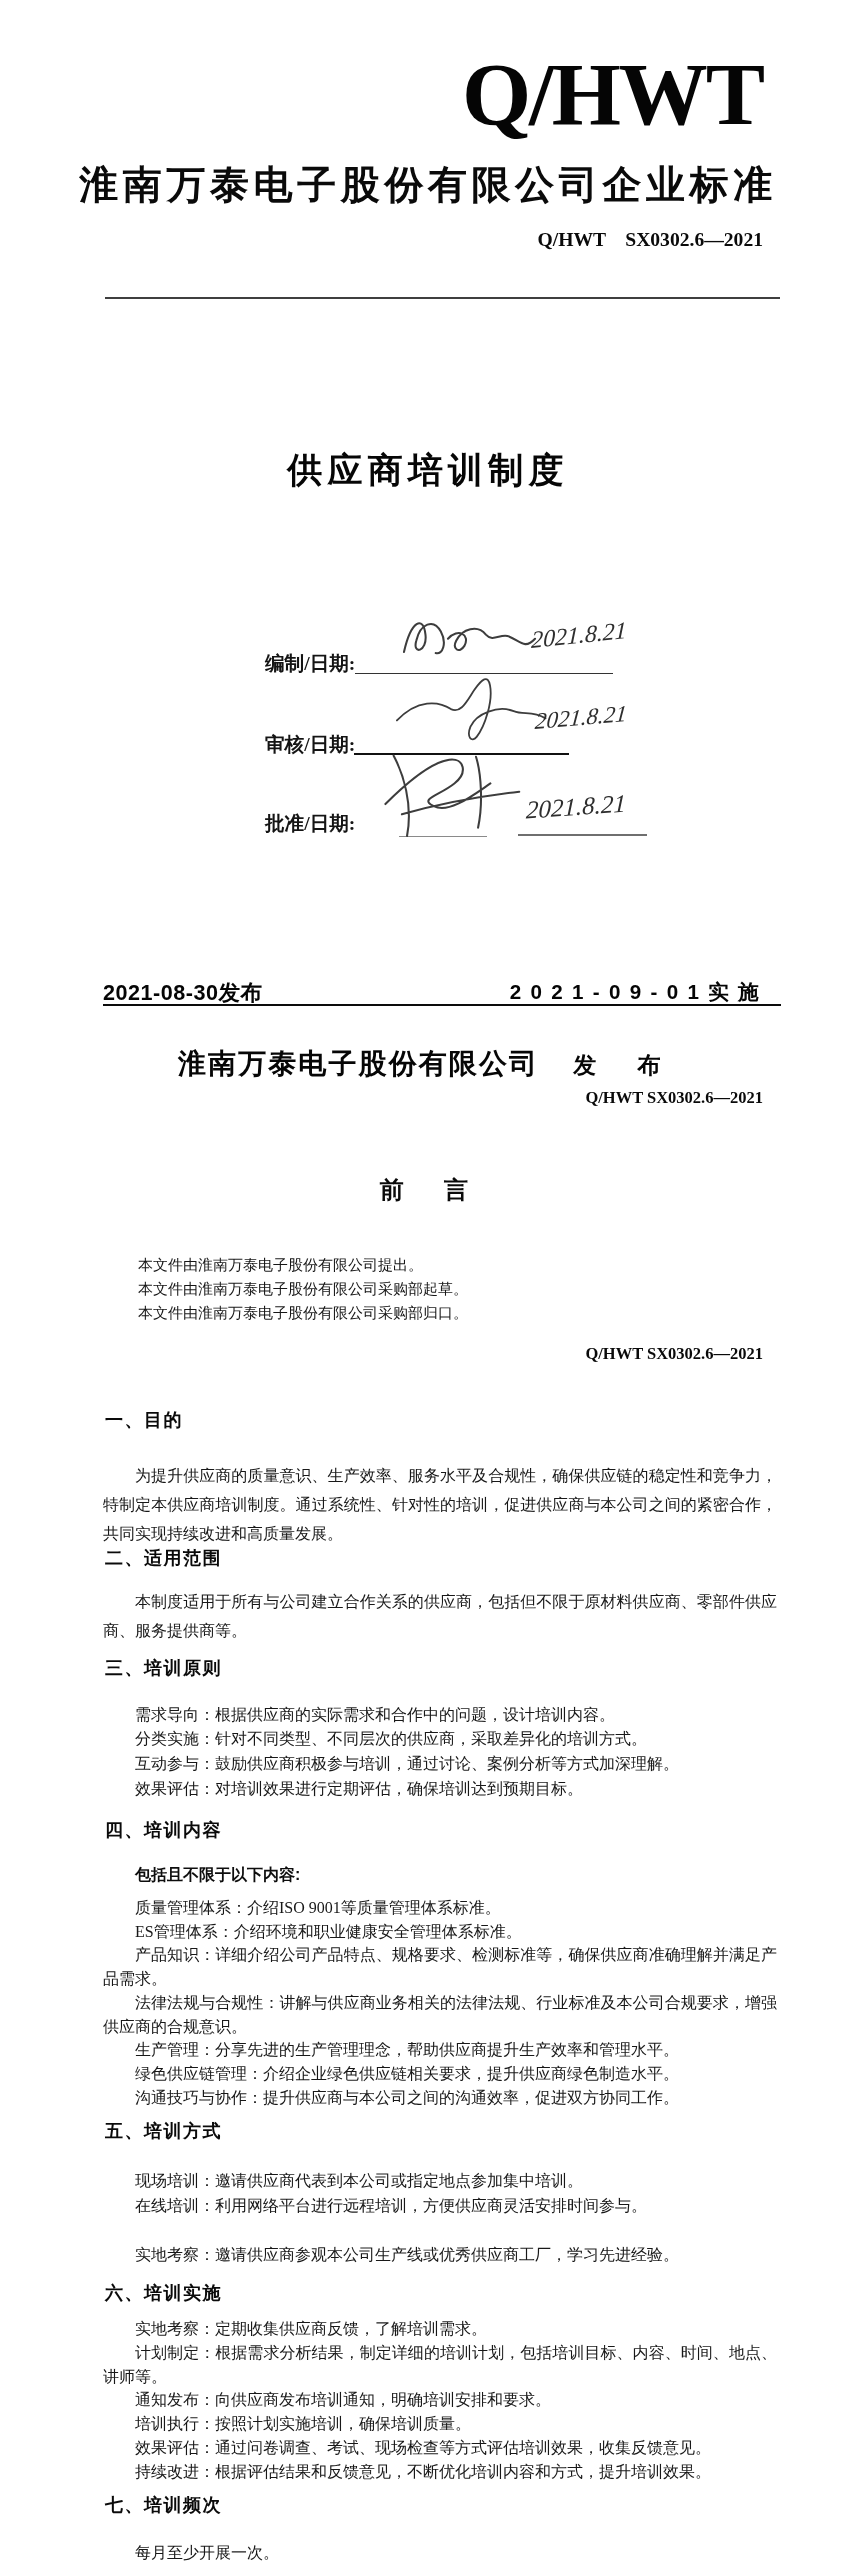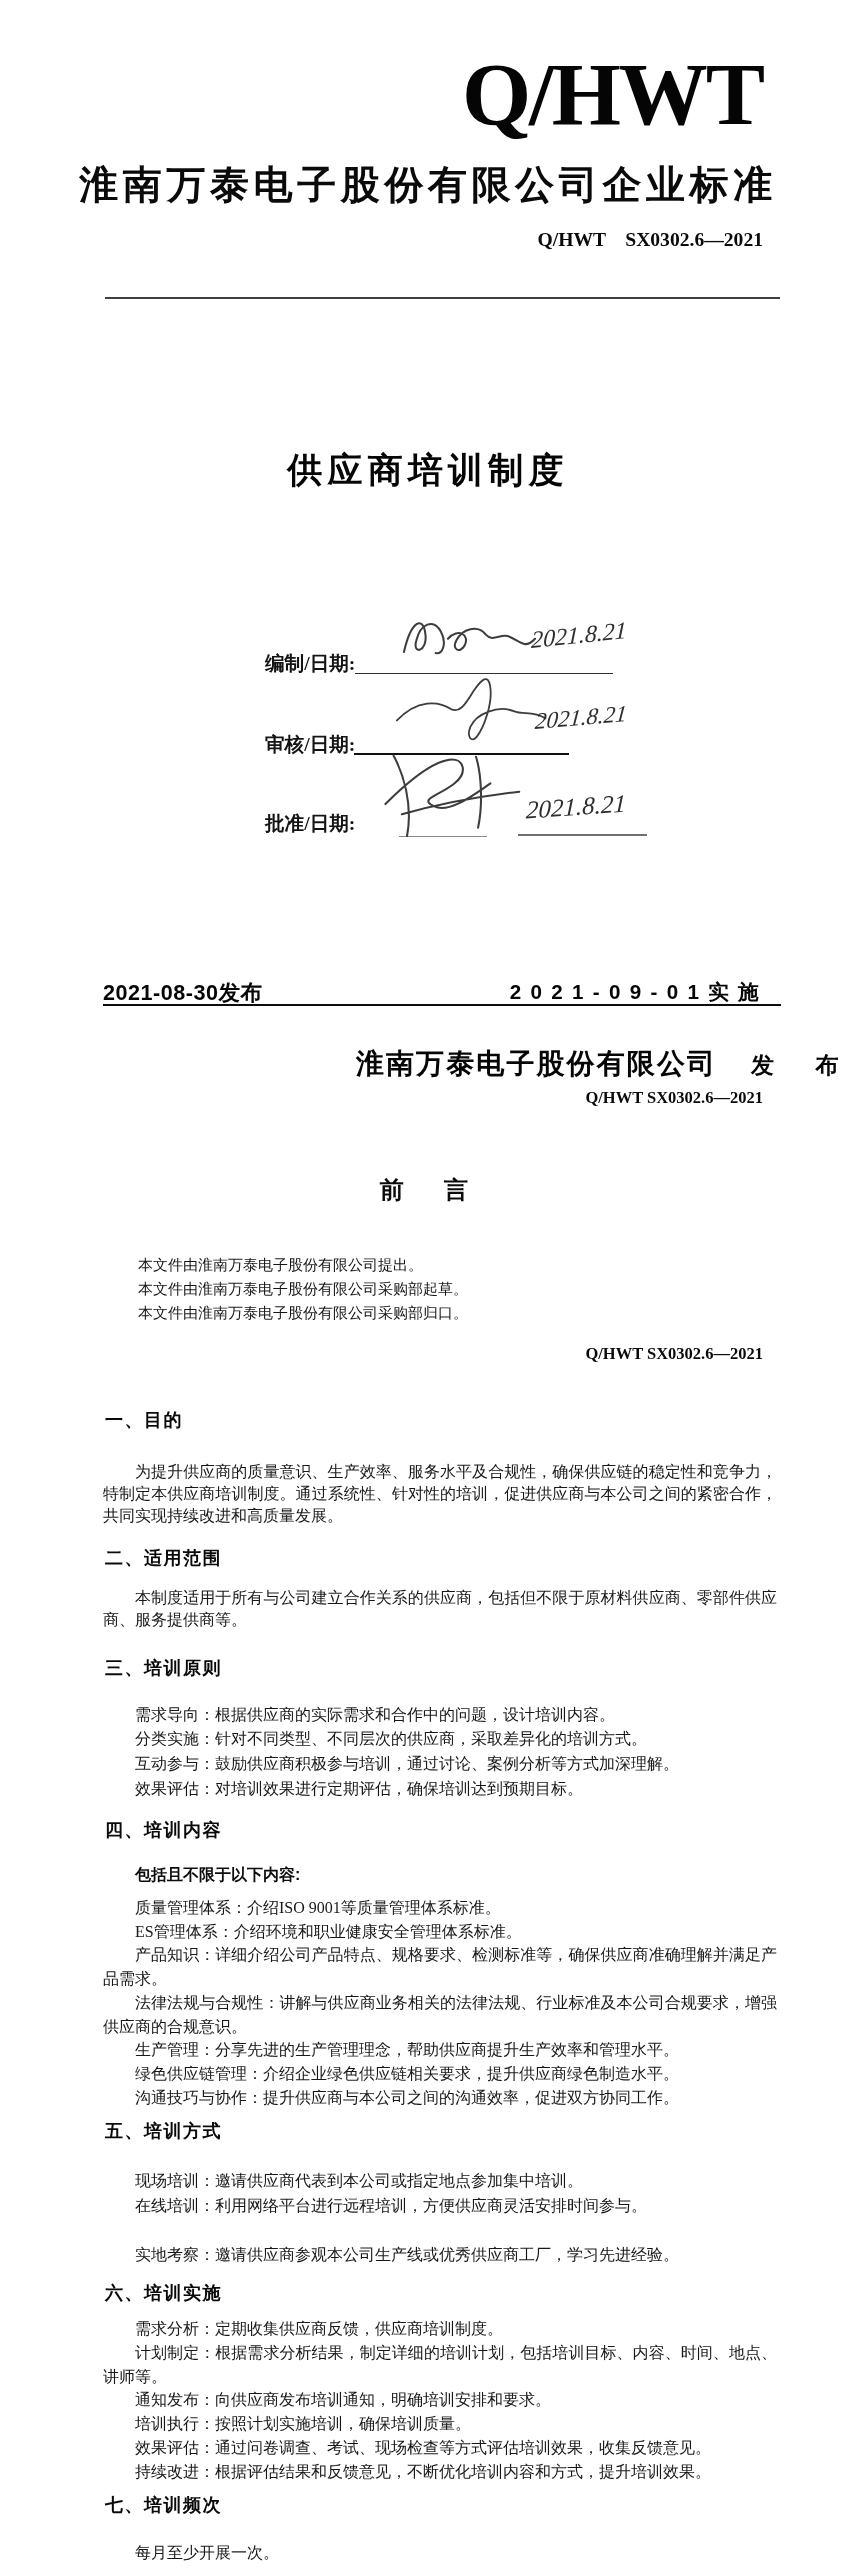--- a/index.html
+++ b/index.html
@@ -19,38 +19,38 @@
   .sig-label{left:265px;font-size:19.6px;font-weight:600;color:#141414;white-space:nowrap;
         font-family:"Liberation Serif",serif;}
   .sig-line{background:#333;}
   .sig-date{font-style:italic;color:#2e2e2e;white-space:nowrap;
         font-family:"Liberation Serif",serif;}
   .issue-date{left:103px;top:978px;font-family:"Liberation Sans",sans-serif;font-weight:bold;
         font-size:21.6px;letter-spacing:0.5px;color:#050505;white-space:nowrap;}
   .impl-date{right:88px;top:978px;font-family:"Liberation Sans",sans-serif;font-weight:bold;
         font-size:20.6px;letter-spacing:9.3px;color:#050505;white-space:nowrap;}
   .rule-release{left:103px;top:1004px;width:678px;height:2.1px;background:#0c0c0c;}
-  .publisher-row{left:0;right:0;top:1045px;display:flex;justify-content:flex-end;align-items:baseline;
+  .publisher-row{left:0;right:0;top:1045px;display:flex;justify-content:center;align-items:baseline;
         gap:34px;white-space:nowrap;}
   .publisher{font-family:"Liberation Sans",sans-serif;font-weight:bold;font-size:28px;
         letter-spacing:2.1px;color:#060606;}
   .publish-word{font-family:"Liberation Sans",sans-serif;font-weight:bold;font-size:23px;
         letter-spacing:17.5px;color:#060606;}
   
   .page-hdr{right:93px;font-family:"Liberation Serif",serif;font-weight:bold;font-size:16.5px;
         color:#0a0a0a;white-space:nowrap;}
   
   .foreword-title{left:0;right:0;top:1174px;text-align:center;font-family:"Liberation Sans",sans-serif;
         font-weight:bold;font-size:24px;letter-spacing:8.2px;color:#0a0a0a;}
   .foreword-body{left:138px;top:1253px;width:639px;font-size:15px;line-height:24px;color:#161616;}
   .foreword-body p{margin:0;}
   
   .h2{left:105px;font-family:"Liberation Sans",sans-serif;font-weight:bold;font-size:18px;
         letter-spacing:1.5px;color:#0a0a0a;white-space:nowrap;}
-  .body-par{left:103px;width:674px;font-size:16px;line-height:22px;text-align:justify;
+  .body-par{left:103px;width:674px;font-size:16px;line-height:29px;text-align:justify;
         text-indent:2em;color:#181818;}
   .lead{left:103px;width:674px;font-family:"Liberation Sans",sans-serif;font-weight:bold;
         font-size:16px;text-indent:2em;color:#0d0d0d;}
   .item{left:103px;width:674px;font-size:16px;line-height:24px;text-align:justify;
         text-indent:2em;color:#181818;}
   .sig-svg path{fill:none;stroke:#3d3d3d;stroke-linecap:round;stroke-linejoin:round;}
 </style>
 </head>
 <body>
 
@@ -125,21 +125,21 @@
   <div class="abs item" style="top:2038px;">生产管理：分享先进的生产管理理念，帮助供应商提升生产效率和管理水平。</div>
   <div class="abs item" style="top:2062px;">绿色供应链管理：介绍企业绿色供应链相关要求，提升供应商绿色制造水平。</div>
   <div class="abs item" style="top:2086px;">沟通技巧与协作：提升供应商与本公司之间的沟通效率，促进双方协同工作。</div>
 
   <div class="abs h2" style="top:2119px;">五、培训方式</div>
   <div class="abs item" style="top:2169px;">现场培训：邀请供应商代表到本公司或指定地点参加集中培训。</div>
   <div class="abs item" style="top:2194px;">在线培训：利用网络平台进行远程培训，方便供应商灵活安排时间参与。</div>
   <div class="abs item" style="top:2243px;">实地考察：邀请供应商参观本公司生产线或优秀供应商工厂，学习先进经验。</div>
 
   <div class="abs h2" style="top:2281px;">六、培训实施</div>
-  <div class="abs item" style="top:2317px;">需求分析：定期收集供应商反馈，供应商培训制度。</div>
+  <div class="abs item" style="top:2317px;">实地考察：定期收集供应商反馈，了解培训需求。</div>
   <div class="abs item" style="top:2341px;">计划制定：根据需求分析结果，制定详细的培训计划，包括培训目标、内容、时间、地点、讲师等。</div>
   <div class="abs item" style="top:2388px;font-family:Liberation Serif, serif;">通知发布：向供应商发布培训通知，明确培训安排和要求。</div>
   <div class="abs item" style="top:2412px;">培训执行：按照计划实施培训，确保培训质量。</div>
   <div class="abs item" style="top:2436px;">效果评估：通过问卷调查、考试、现场检查等方式评估培训效果，收集反馈意见。</div>
   <div class="abs item" style="top:2460px;">持续改进：根据评估结果和反馈意见，不断优化培训内容和方式，提升培训效果。</div>
 
   <div class="abs h2" style="top:2493px;">七、培训频次</div>
   <div class="abs item" style="top:2541px;">每月至少开展一次。</div>
 
 </div>

